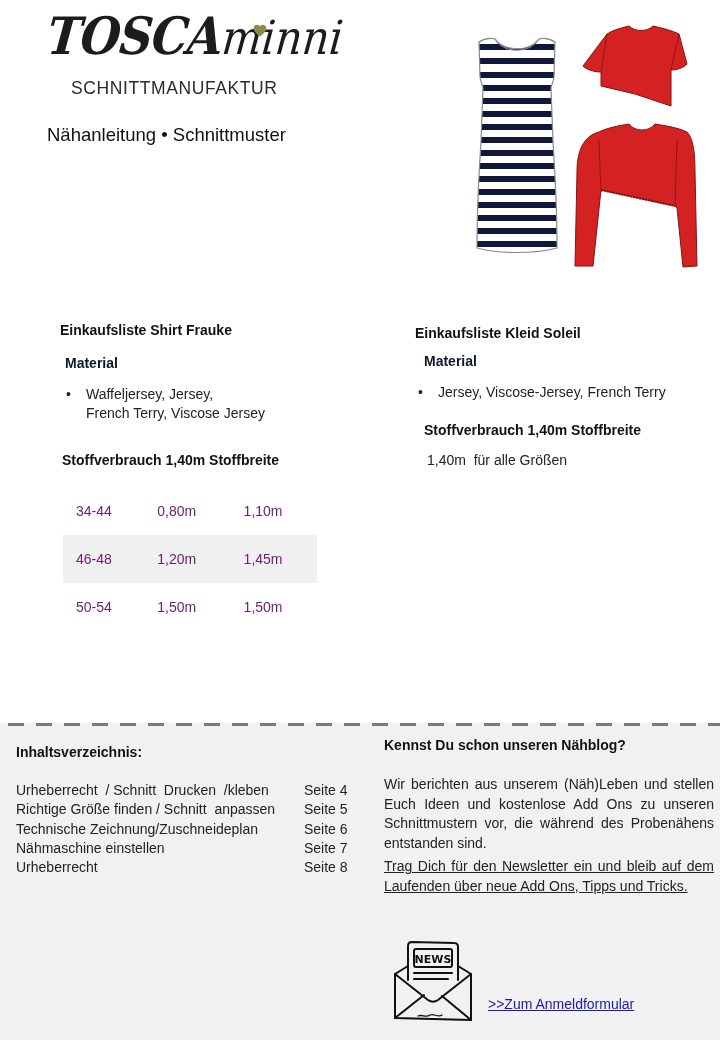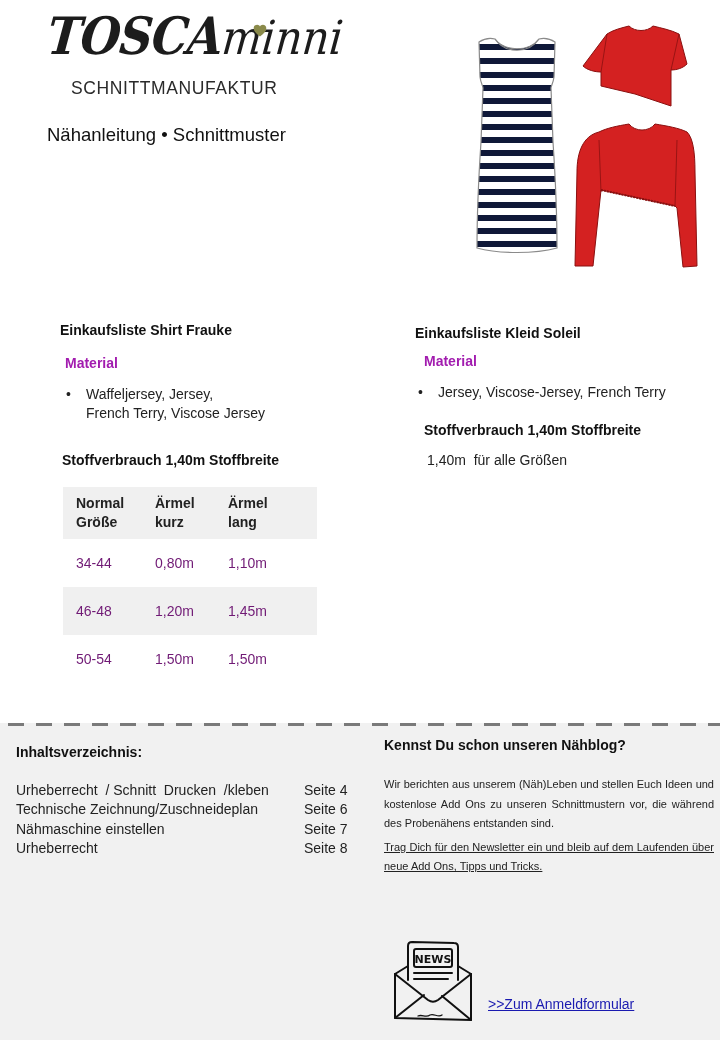--- a/index.html
+++ b/index.html
@@ -29,21 +29,21 @@
     .subtitle {
       left: 47px; top: 124px;
       font-size: 18.5px; font-weight: normal; color: #111;
     }
 
     
     .garments { left: 465px; top: 22px; width: 245px; height: 255px; }
 
     
     .h-bold { font-weight: bold; font-size: 14px; color: #111; white-space: nowrap; }
-    .h-mat { font-weight: bold; font-size: 14px; color: #a21caf; }
+    .h-mat { font-weight: bold; font-size: 14px; color: #0f172a; }
     .body-txt { font-size: 14px; color: #222; line-height: 19px; }
     .bullet { position: absolute; left: 0; top: 0; }
 
     
     .size-table { left: 63px; top: 487px; width: 254px; border-collapse: collapse; font-size: 14px; }
     .size-table td, .size-table th { text-align: left; padding: 0 0 0 13px; vertical-align: middle; }
     .size-table th { font-weight: bold; height: 52px; line-height: 19px; color: #222; }
     .size-table td { height: 48px; color: #701a75; }
     .size-table tr.shade { background: #f0f0f0; }
     .size-table .c1 { width: 79px; }
@@ -53,21 +53,21 @@
     .bottom { left: 0; top: 723px; width: 720px; height: 317px; background: #f1f1f1; }
     .dash { left: 8px; top: 723px; width: 712px; height: 3px;
       background: repeating-linear-gradient(90deg, #7a7a7a 0 16px, transparent 16px 28px); }
 
     .toc-title { left: 16px; top: 744px; }
     .toc-list { left: 16px; top: 782px; width: 340px; font-size: 14px; color: #222; }
     .toc-row { height: 19.3px; position: relative; white-space: nowrap; }
     .toc-page { position: absolute; left: 288px; top: 0; }
 
     .blog-title { left: 384px; top: 737px; }
-    .blog-text { left: 384px; top: 775px; width: 330px; font-size: 11px; color: #222; line-height: 19.5px; text-align: justify; }
+    .blog-text { left: 384px; top: 775px; width: 330px; font-size: 14px; color: #222; line-height: 19.5px; text-align: justify; }
     .blog-text p + p { margin-top: 4px; text-decoration: underline; }
 
     .news-icon { left: 392px; top: 940px; width: 82px; height: 84px; }
     .signup-link { left: 488px; top: 996px; font-size: 14px; font-weight: normal; color: #1a1ab0; text-decoration: underline; cursor: pointer; }
   </style>
 </head>
 <body>
 
 <div class="abs logo-script">
   <span>TOSCA</span><span class="minni">minni</span>
@@ -127,25 +127,20 @@
 <div class="abs h-mat" style="left:65px; top:355px;">Material</div>
 <div class="abs body-txt" style="left:66px; top:385px; width:240px; padding-left:20px;">
   <span class="bullet">•</span>
   <div>Waffeljersey, Jersey,</div>
   <div>French  Terry, Viscose Jersey</div>
 </div>
 <div class="abs h-bold" style="left:62px; top:452px;">Stoffverbrauch 1,40m Stoffbreite</div>
 
 <table class="abs size-table">
   <tbody>
-      <tr class="shade">
-    <th class="c1"><span>Normal</span><br><span>Größe</span></th>
-    <th class="c2"><span>Ärmel</span><br><span>kurz</span></th>
-    <th><span>Ärmel</span><br><span>lang</span></th>
-  </tr>
   <tr>
     <td>34-44</td>
     <td>0,80m</td>
     <td>1,10m</td>
   </tr>
   <tr class="shade">
     <td>46-48</td>
     <td>1,20m</td>
     <td>1,45m</td>
   </tr>
@@ -169,20 +164,24 @@
 <div class="abs bottom"></div>
 <div class="abs dash"></div>
 
 <div class="abs h-bold toc-title">Inhaltsverzeichnis:</div>
 <div class="abs toc-list">
   <div class="toc-row">
     <span style="white-space:pre;">Urheberrecht  / Schnitt  Drucken  /kleben</span>
     <span class="toc-page">Seite 4</span>
   </div>
   <div class="toc-row">
+    <span style="white-space:pre;">Richtige Größe finden / Schnitt  anpassen</span>
+    <span class="toc-page">Seite 5</span>
+  </div>
+  <div class="toc-row">
     <span>Technische Zeichnung/Zuschneideplan</span>
     <span class="toc-page">Seite 6</span>
   </div>
   <div class="toc-row">
     <span>Nähmaschine einstellen</span>
     <span class="toc-page">Seite 7</span>
   </div>
   <div class="toc-row">
     <span>Urheberrecht</span>
     <span class="toc-page">Seite 8</span>

